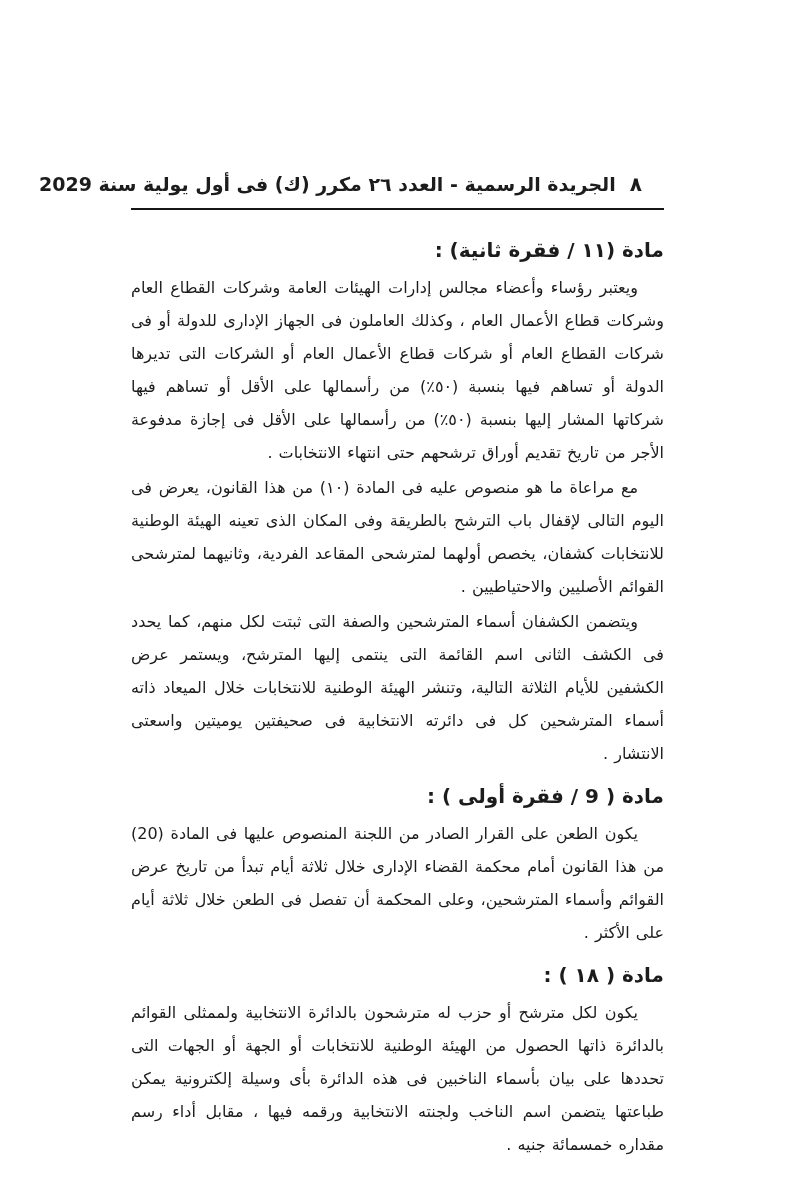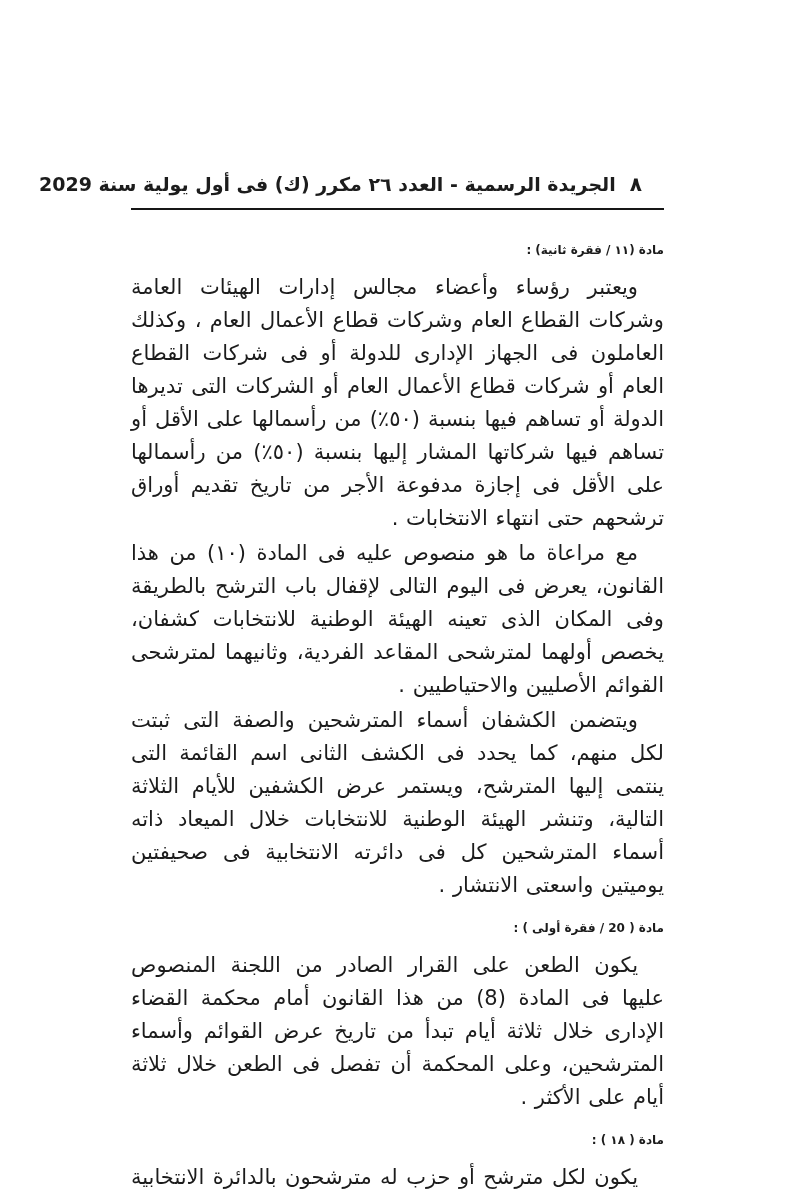--- a/index.html
+++ b/index.html
@@ -44,30 +44,30 @@
     margin-top: 12px;
     border-bottom: 2.5px solid #161616;
   }
   .content {
     position: absolute;
     top: 237px;
     right: 133px;
     left: 131px;
   }
   .article-heading {
-    font-size: 12px;
+    font-size: 20px;
     font-weight: bold;
     margin: 13px 0 7px 0;
     line-height: 27px;
   }
   .article-section:first-child .article-heading {
     margin-top: 0;
   }
   .article-paragraph {
-    font-size: 21px;
+    font-size: 16px;
     line-height: 33px;
     margin: 0 0 2px 0;
     text-align: justify;
     text-justify: inter-word;
     text-indent: 26px;
     word-spacing: 1px;
   }
 </style>
 </head>
 <body>
@@ -88,22 +88,22 @@
       <h2 class="article-heading">مادة (١١ / فقرة ثانية) :</h2>
       <p class="article-paragraph">ويعتبر رؤساء وأعضاء مجالس إدارات الهيئات العامة وشركات القطاع العام وشركات قطاع الأعمال العام ، وكذلك العاملون فى الجهاز الإدارى للدولة أو فى شركات القطاع العام أو شركات قطاع الأعمال العام أو الشركات التى تديرها الدولة أو تساهم فيها بنسبة (٥٠٪) من رأسمالها على الأقل أو تساهم فيها شركاتها المشار إليها بنسبة (٥٠٪) من رأسمالها على الأقل فى إجازة مدفوعة الأجر من تاريخ تقديم أوراق ترشحهم حتى انتهاء الانتخابات .</p>
     </section>
 
     <section class="article-section">
       <p class="article-paragraph">مع مراعاة ما هو منصوص عليه فى المادة (١٠) من هذا القانون، يعرض فى اليوم التالى لإقفال باب الترشح بالطريقة وفى المكان الذى تعينه الهيئة الوطنية للانتخابات كشفان، يخصص أولهما لمترشحى المقاعد الفردية، وثانيهما لمترشحى القوائم الأصليين والاحتياطيين .</p>
       <p class="article-paragraph">ويتضمن الكشفان أسماء المترشحين والصفة التى ثبتت لكل منهم، كما يحدد فى الكشف الثانى اسم القائمة التى ينتمى إليها المترشح، ويستمر عرض الكشفين للأيام الثلاثة التالية، وتنشر الهيئة الوطنية للانتخابات خلال الميعاد ذاته أسماء المترشحين كل فى دائرته الانتخابية فى صحيفتين يوميتين واسعتى الانتشار .</p>
     </section>
 
     <section class="article-section">
-      <h2 class="article-heading">مادة ( 20 / فقرة أولى ) :</h2>
-      <p class="article-paragraph">يكون الطعن على القرار الصادر من اللجنة المنصوص عليها فى المادة (8) من هذا القانون أمام محكمة القضاء الإدارى خلال ثلاثة أيام تبدأ من تاريخ عرض القوائم وأسماء المترشحين، وعلى المحكمة أن تفصل فى الطعن خلال ثلاثة أيام على الأكثر .</p>
+      <h2 class="article-heading">مادة ( 9 / فقرة أولى ) :</h2>
+      <p class="article-paragraph">يكون الطعن على القرار الصادر من اللجنة المنصوص عليها فى المادة (20) من هذا القانون أمام محكمة القضاء الإدارى خلال ثلاثة أيام تبدأ من تاريخ عرض القوائم وأسماء المترشحين، وعلى المحكمة أن تفصل فى الطعن خلال ثلاثة أيام على الأكثر .</p>
     </section>
 
     <section class="article-section">
       <h2 class="article-heading">مادة ( ١٨ ) :</h2>
       <p class="article-paragraph">يكون لكل مترشح أو حزب له مترشحون بالدائرة الانتخابية ولممثلى القوائم بالدائرة ذاتها الحصول من الهيئة الوطنية للانتخابات أو الجهة أو الجهات التى تحددها على بيان بأسماء الناخبين فى هذه الدائرة بأى وسيلة إلكترونية يمكن طباعتها يتضمن اسم الناخب ولجنته الانتخابية ورقمه فيها ، مقابل أداء رسم مقداره خمسمائة جنيه .</p>
     </section>
 
   </main>
 
 </div>

